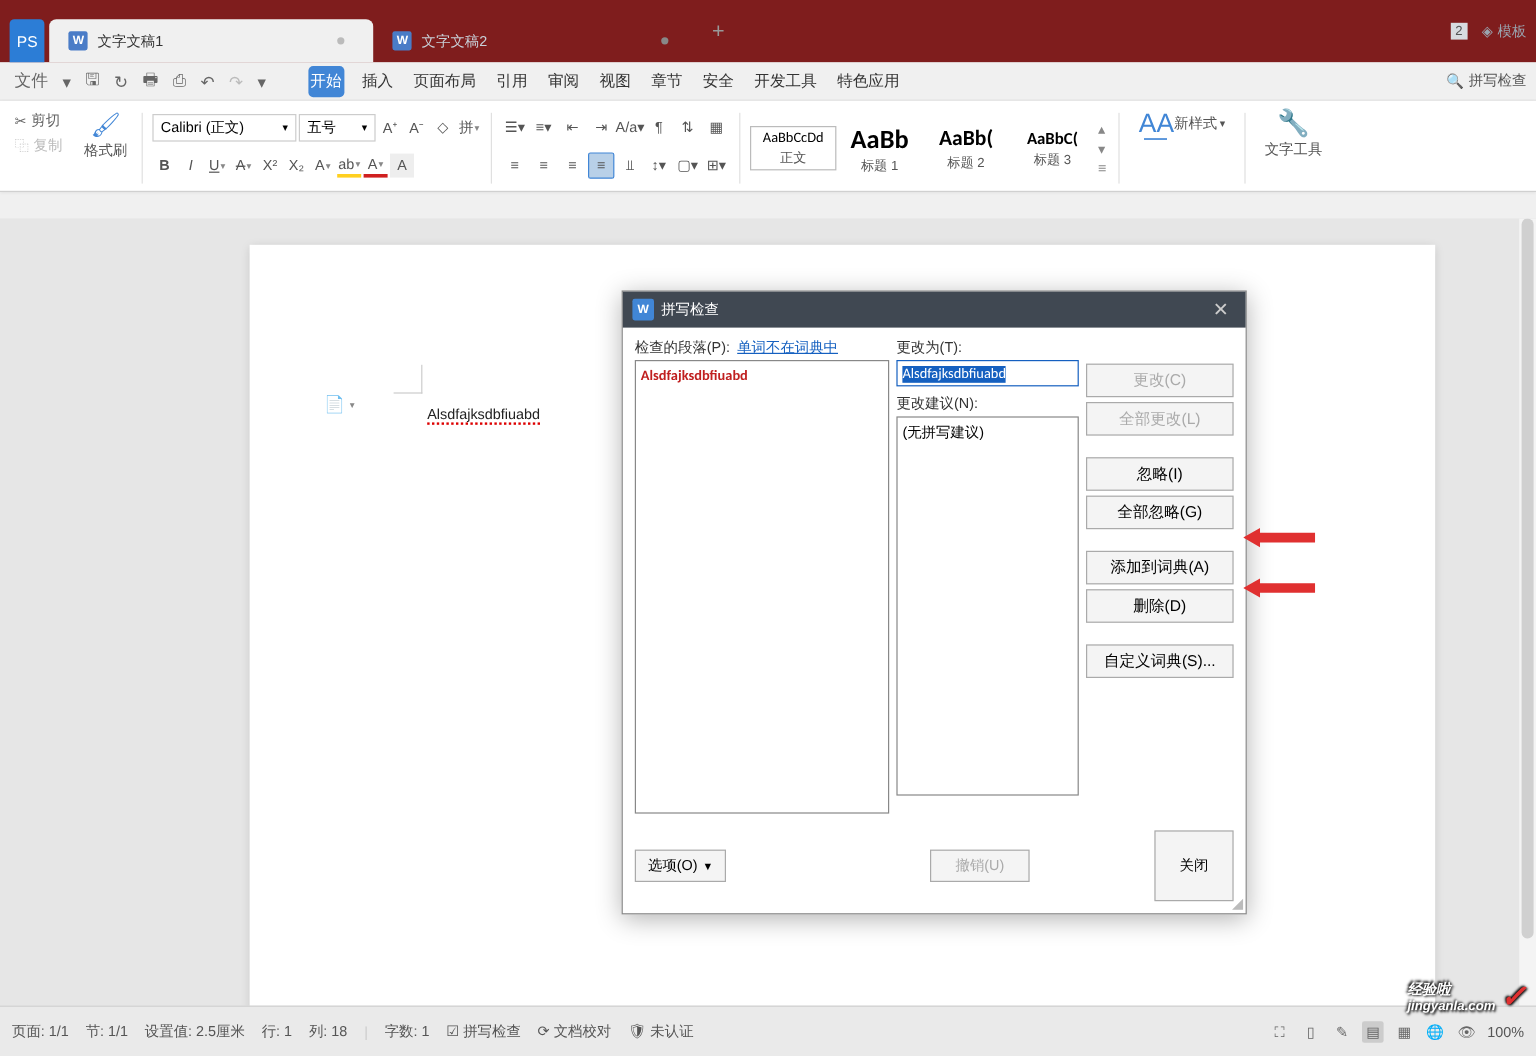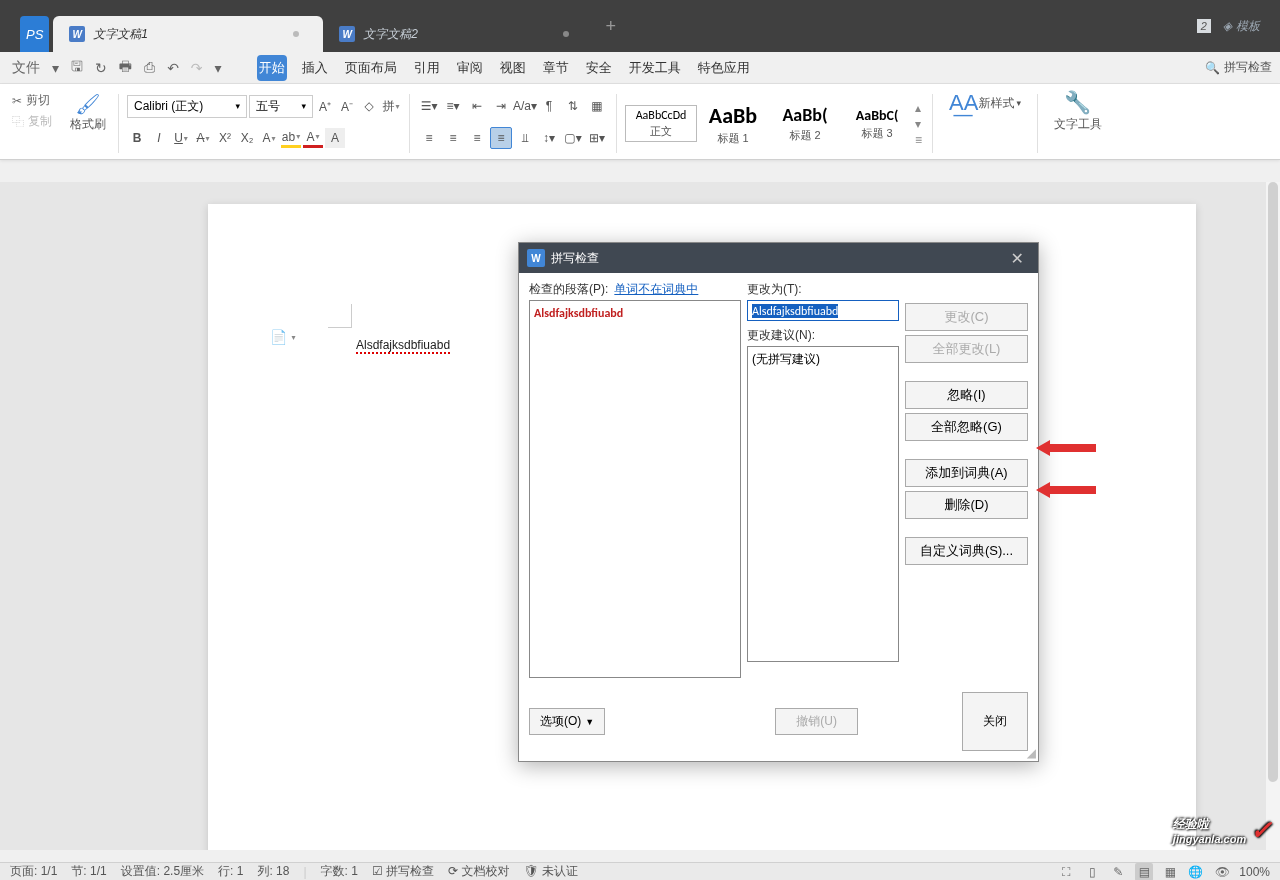--- a/index.html
+++ b/index.html
@@ -1,19 +1,19 @@
 <!DOCTYPE html>
 <html><head>
 <meta charset="utf-8">
 <style>
 * { margin:0; padding:0; box-sizing:border-box; font-family:"Microsoft YaHei",Arial,sans-serif; font-size:12px; }
 body { background:#f0f0f0; width:1280px; height:880px; overflow:hidden; position:relative; }
 
 
-.titlebar { background:#404040; height:52px; display:flex; align-items:center; padding:0 20px; overflow:hidden;font-style:italic; }
+.titlebar { background:#7f1d1d; height:52px; display:flex; align-items:center; padding:0 8px; overflow:hidden; }
 .wps-logo { background:#2c7dd6; color:#fff; padding:0 6px; height:36px; display:flex; align-items:center; border-radius:4px 4px 0 0; margin-right:4px; font-size:13px; margin-top:16px; }
 .tab { display:flex; align-items:center; height:36px; padding:0 16px; color:#c8d0d8; margin-top:16px; min-width:270px; position:relative; }
 .tab.active { background:#f0f0f0; color:#333; border-radius:6px 6px 0 0; }
 .tab-icon { width:16px; height:16px; background:#4a7cc7; border-radius:2px; margin-right:8px; display:inline-flex; align-items:center; justify-content:center; color:#fff; font-size:10px; font-weight:bold;}
 .tab-dot { position:absolute; right:24px; width:6px; height:6px; background:#888; border-radius:50%; }
 .tab.active .tab-dot{background:#bbb;}
 .new-tab { color:#999; font-size:18px; padding:0 12px; cursor:pointer; }
 .title-right { margin-left:auto; display:flex; align-items:center; gap:12px; color:#9aa5b0; }
 .badge { background:#d8dce0; color:#555; padding:1px 4px; font-size:11px; }
 .tmpl { display:flex; align-items:center; gap:4px; }
@@ -89,21 +89,21 @@
 .dlg-bottom .opt { border:1px solid #aaa; padding:4px 10px; display:flex; align-items:center; gap:4px; background:#f4f4f4;}
 .dlg-bottom .undo { margin-left:160px; border:1px solid #aaa; padding:4px 20px; color:#aaa;background:#f4f4f4;}
 .dlg-bottom .closebtn { margin-left:auto; border:1px solid #aaa; padding:20px 20px; background:#f4f4f4;}
 .resize-grip{position:absolute;right:2px;bottom:2px;color:#bbb;font-size:12px;line-height:1;}
 
 
 .arrow { position:absolute; width:60px; height:20px; }
 .arrow svg{width:100%;height:100%;}
 
 
-.statusbar { position:absolute; bottom:0; left:0; right:0; height:18px; background:#eaeaea; border-top:1px solid #d0d0d0; display:flex; align-items:center; padding:0 10px; gap:14px; color:#555; font-size:12px;}
+.statusbar { position:absolute; bottom:0; left:0; right:0; height:42px; background:#eaeaea; border-top:1px solid #d0d0d0; display:flex; align-items:center; padding:0 10px; gap:14px; color:#555; font-size:12px;}
 .statusbar .sep{color:#ccc;}
 .statusbar .right{margin-left:auto;display:flex;align-items:center;gap:8px;}
 .sicon{width:18px;height:18px;display:inline-flex;align-items:center;justify-content:center;color:#666;}
 .sicon.active{background:#ccc;border-radius:2px;}
 
 
 .watermark{position:absolute;right:8px;bottom:34px;font-weight:bold;color:#fff;text-shadow:1px 1px 2px #000,-1px -1px 2px #000;font-size:18px;font-style:italic;display:flex;align-items:center;gap:4px;}
 .watermark .chk{color:#e03030;font-size:26px;}
 .watermark .dom{font-size:11px;display:block;text-align:right;}
 </style>

